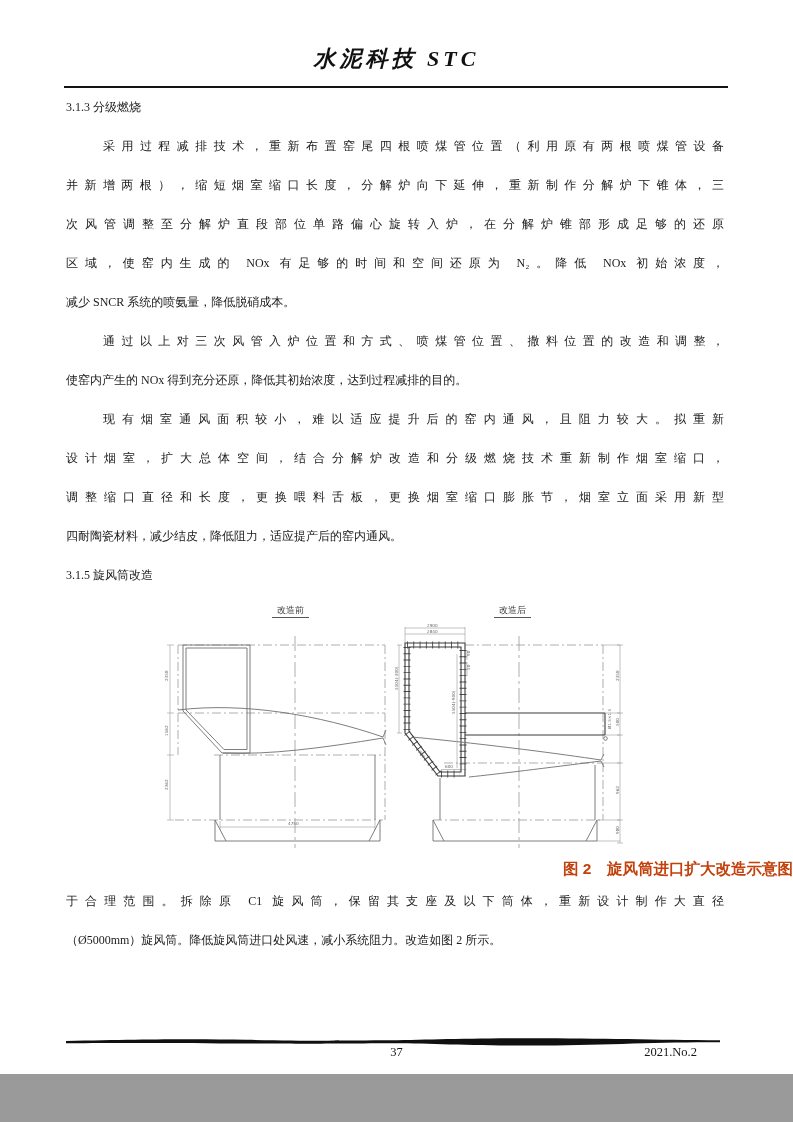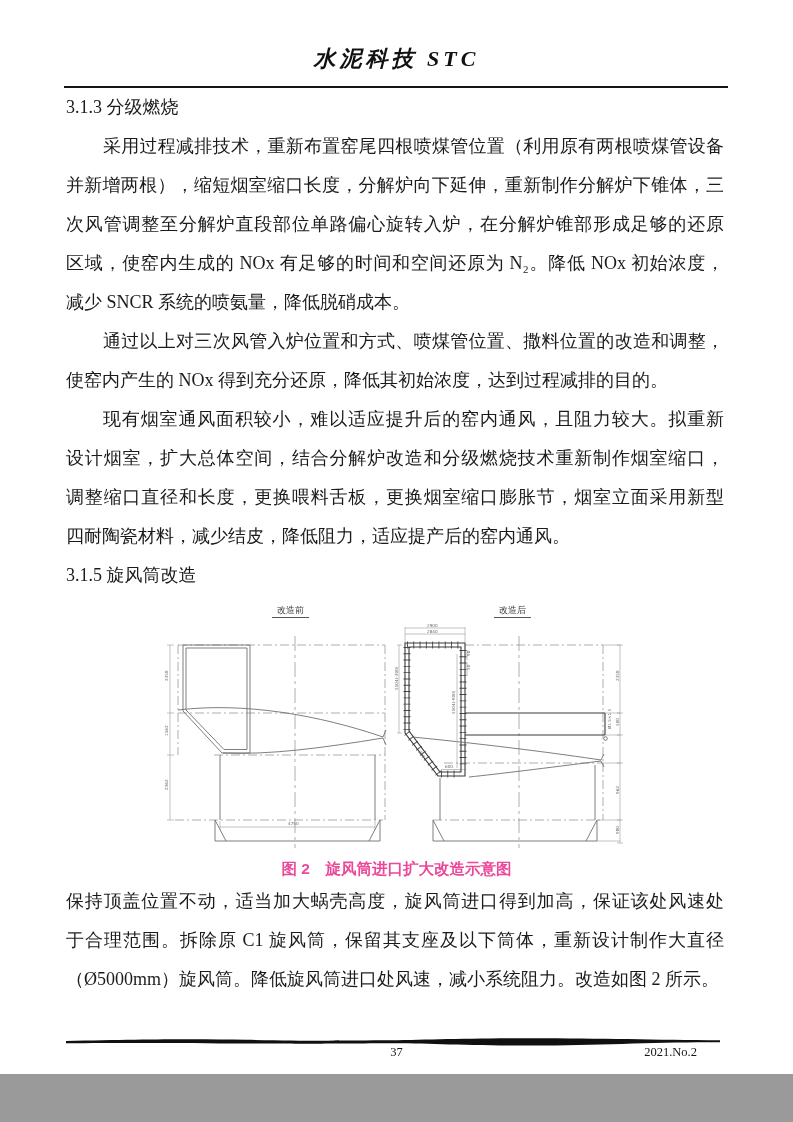--- a/index.html
+++ b/index.html
@@ -4,32 +4,32 @@
 <style>
   html,body{margin:0;padding:0;background:#9a9a9a;}
   .page{position:relative;width:793px;height:1074px;margin:0 auto;background:#ffffff;
         font-family:"Liberation Serif","DejaVu Serif",serif;color:#1b1b1b;overflow:hidden;}
   .title{position:absolute;top:44px;left:0;width:100%;text-align:center;
          font-size:22px;font-style:italic;font-weight:bold;letter-spacing:4px;color:#111;}
   .hrule{position:absolute;left:64px;top:86px;width:664px;height:2px;background:#141414;}
   .textblock{position:absolute;left:66px;width:658px;}
   .tb1{top:88px;}
   .tb2{top:882px;}
-  .tl{height:39px;line-height:39px;font-size:18px;text-align:justify;color:#1b1b1b;}
+  .tl{height:39px;line-height:39px;font-size:12px;text-align:justify;color:#1b1b1b;}
   .tl.j{text-align-last:justify;}
   .tl.ind{text-indent:37px;}
   .tl.hd{text-align:left;text-align-last:left;}
   .figure{position:absolute;left:64px;top:598px;width:666px;height:260px;}
   .figlabel{position:absolute;top:7px;font-size:9px;line-height:11px;color:#3a3a3a;
             font-family:"Liberation Sans",sans-serif;border-bottom:1px solid #555;padding:0 5px 1px 5px;}
   .lab-before{left:208px;}
   .lab-after{left:430px;}
   .figsvg{position:absolute;left:0;top:0;}
-  .figcap{position:absolute;top:859px;left:0;width:100%;text-align:center;font-weight:bold;
-          font-size:15.5px;font-family:"Liberation Sans",sans-serif;color:#ec4899;}
+  .figcap{position:absolute;top:859px;left:0;width:100%;text-align:right;font-weight:bold;
+          font-size:15.5px;font-family:"Liberation Sans",sans-serif;color:#c2410c;}
   .frule{position:absolute;left:66px;top:1035px;}
   .pageno{position:absolute;top:1045px;left:0;width:100%;text-align:center;font-size:12.5px;color:#161616;}
   .issue{position:absolute;top:1045px;right:96px;font-size:12.5px;color:#161616;}
   
   .dd{stroke:#9b9b9b;stroke-width:.8;fill:none;stroke-dasharray:9 3 2 3;}
   .dc{stroke:#9b9b9b;stroke-width:.8;fill:none;stroke-dasharray:15 4 3 4;}
   .sl{stroke:#6f6f6f;stroke-width:.9;fill:none;}
   .wl{stroke:#3b3b3b;stroke-width:1.1;fill:none;}
   .tk{stroke:#4a4a4a;stroke-width:7;fill:none;stroke-dasharray:.9 5.4;}
   .dm{stroke:#909090;stroke-width:.55;fill:none;}
@@ -126,21 +126,20 @@
         <text class="dt" x="555" y="236" transform="rotate(-90 555 236)">980</text>
       </g>
     </svg>
     <div class="figlabel lab-before">改造前</div>
     <div class="figlabel lab-after">改造后</div>
   </div>
 
   <div class="figcap">图 2　旋风筒进口扩大改造示意图</div>
 
   <div class="textblock tb2">
-    <div class="tl j">保持顶盖位置不动，适当加大蜗壳高度，旋风筒进口得到加高，保证该处风速处</div>
     <div class="tl j">于合理范围。拆除原 C1 旋风筒，保留其支座及以下筒体，重新设计制作大直径</div>
     <div class="tl hd">（Ø5000mm）旋风筒。降低旋风筒进口处风速，减小系统阻力。改造如图 2 所示。</div>
   </div>
 
   <svg class="frule" width="654" height="13" viewBox="0 0 654 13">
     <path fill="#101010" d="M0,6 C80,4.2 130,3.8 180,4.8 C240,6 260,5.8 318,5.3
       C358,5 398,3.2 465,3.2 C535,3.2 590,4.8 654,5.3 L654,7.3 C590,6.8 535,10.6 465,10.6
       C398,10.6 358,8 318,8.2 C260,8.6 240,8.8 180,8.5 C130,8.2 80,7.6 0,8.2 Z"></path>
   </svg>
   <div class="pageno">37</div>

